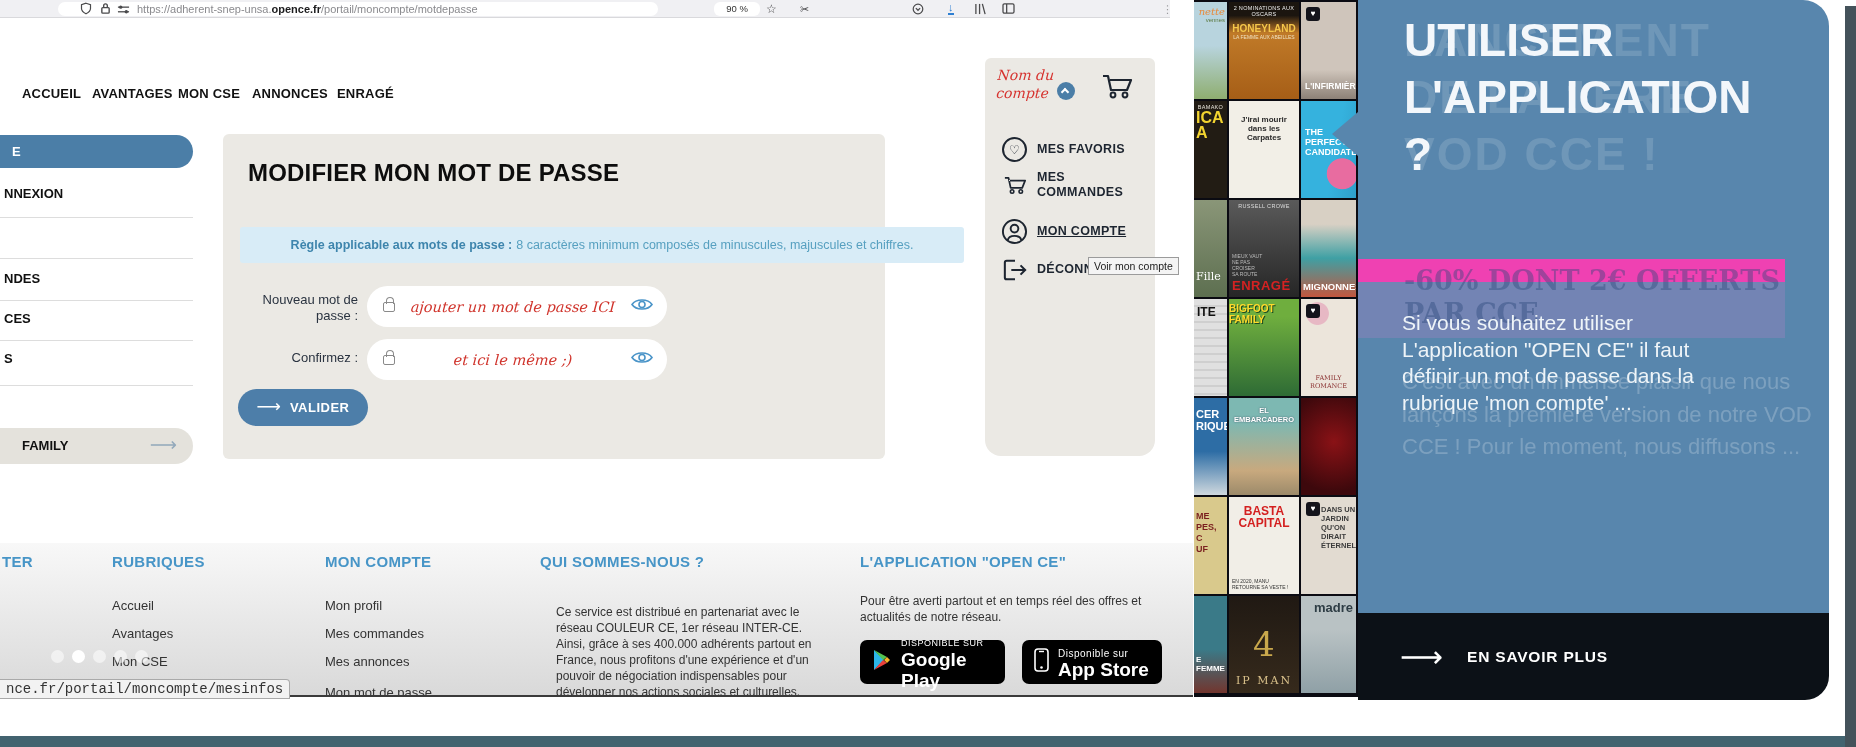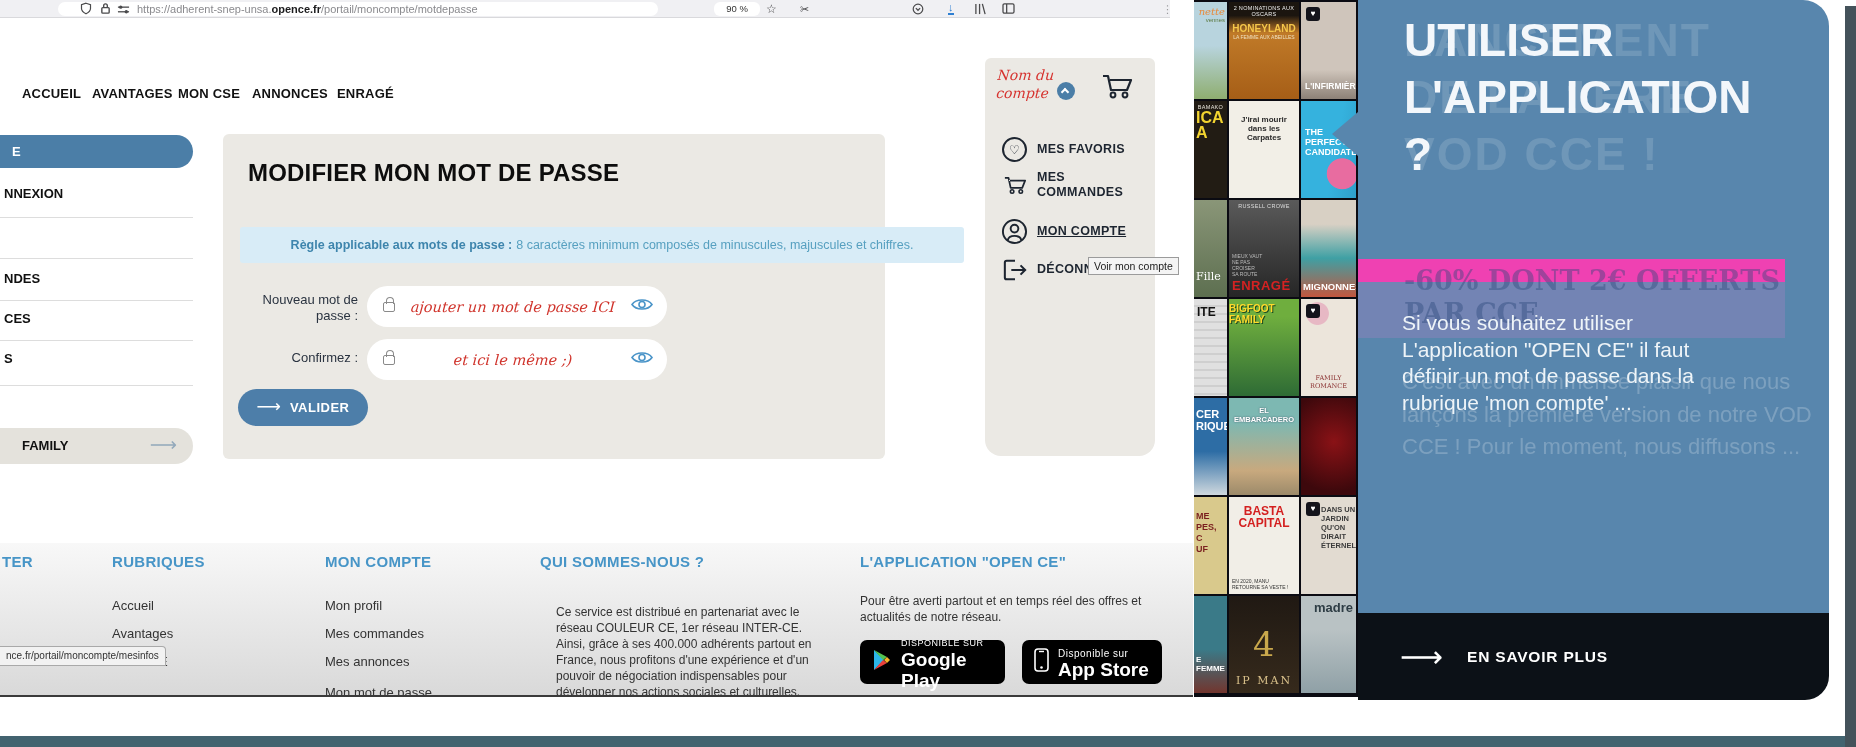--- a/index.html
+++ b/index.html
@@ -61,21 +61,21 @@
   .footer { position:absolute; left:0; top:543px; width:1193px; height:154px; background:linear-gradient(#f8f8f8, #d9d9d9); border-bottom:2px solid #3a3a3a; overflow:hidden; }
   .f-head { position:absolute; top:10px; font-size:15px; font-weight:bold; color:#4795c7; letter-spacing:.3px; }
   .f-link { position:absolute; font-size:13px; color:#333; cursor:pointer; }
   .f-par { position:absolute; font-size:12px; line-height:16px; color:#333; }
   .badge { position:absolute; top:97px; height:44px; background:#000; border-radius:7px; color:#fff; display:flex; align-items:center; padding:0 12px; gap:9px; cursor:pointer; }
   .badge .tx { line-height:1.1; }
   .badge .l1 { font-size:9px; letter-spacing:.5px; }
   .badge .l2 { font-size:19px; font-weight:bold; }
   .dot { position:absolute; top:107px; width:13px; height:13px; border-radius:50%; background:rgba(255,255,255,.55); z-index:5; cursor:pointer; }
   .dot.active { background:#fff; }
-  .statusbar { position:absolute; left:0; top:646px; height:20px; background:#f2f2f2; border:1px solid #a9a9a9; border-left:none; border-radius:0 4px 0 0; font-size:10px; color:#333; line-height:18px; padding:0 6px; z-index:6; }
+  .statusbar { position:absolute; left:0; top:679px; height:20px; background:#f2f2f2; border:1px solid #a9a9a9; border-left:none; border-radius:0 4px 0 0; font-size:14px; color:#333; line-height:18px; padding:0 6px; z-index:6;font-family:Liberation Mono, monospace; }
 
   
   .tealbar { position:absolute; left:0; top:736px; width:1856px; height:11px; background:#42636f; }
   .rightstrip { position:absolute; left:1845px; top:6px; width:11px; height:741px; background:#44525a; }
 
   
   .strip { position:absolute; left:1194px; top:0; width:164px; height:697px; background:#0b0b12; overflow:hidden; }
   .pgrid { display:grid; grid-template-columns:33px 70px 55px; grid-auto-rows:97px; gap:2px; padding-top:2px; }
   .poster { position:relative; overflow:hidden; display:flex; flex-direction:column; cursor:pointer; }
   .pb { font-size:5.5px; color:#eee; text-align:center; padding-top:3px; letter-spacing:.3px; }

